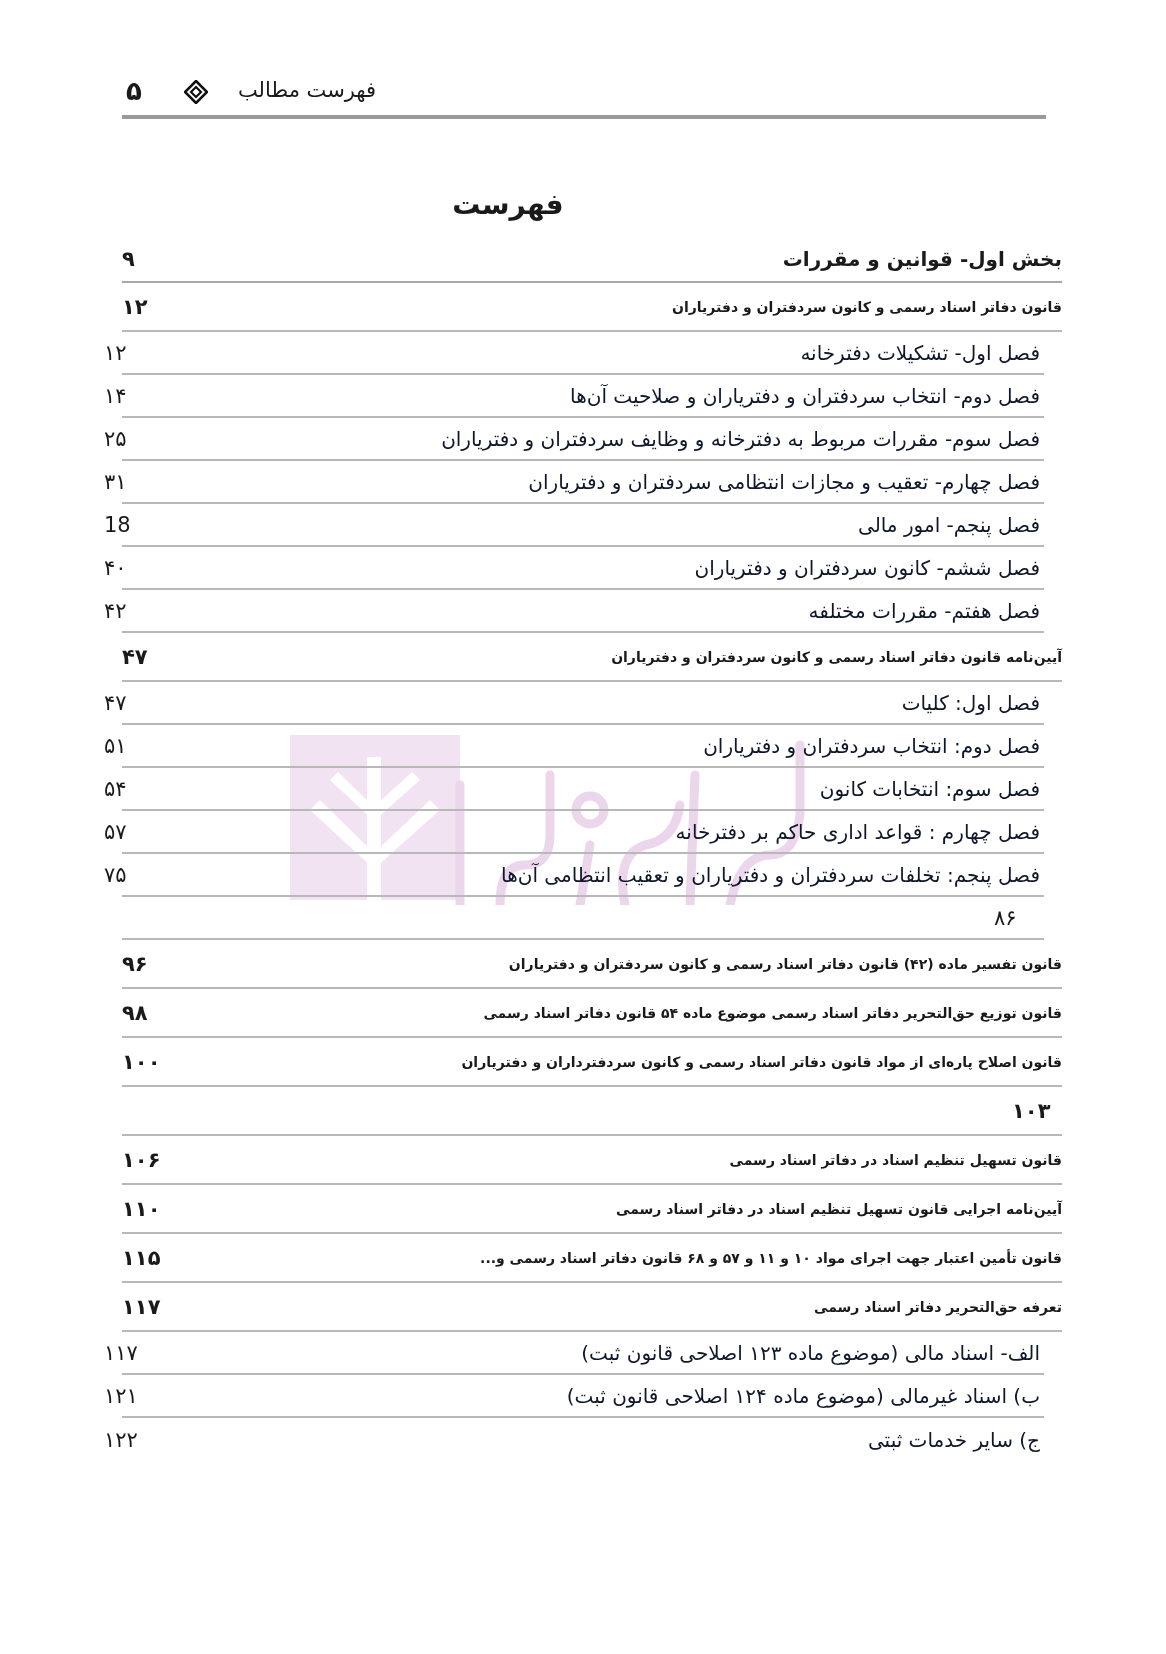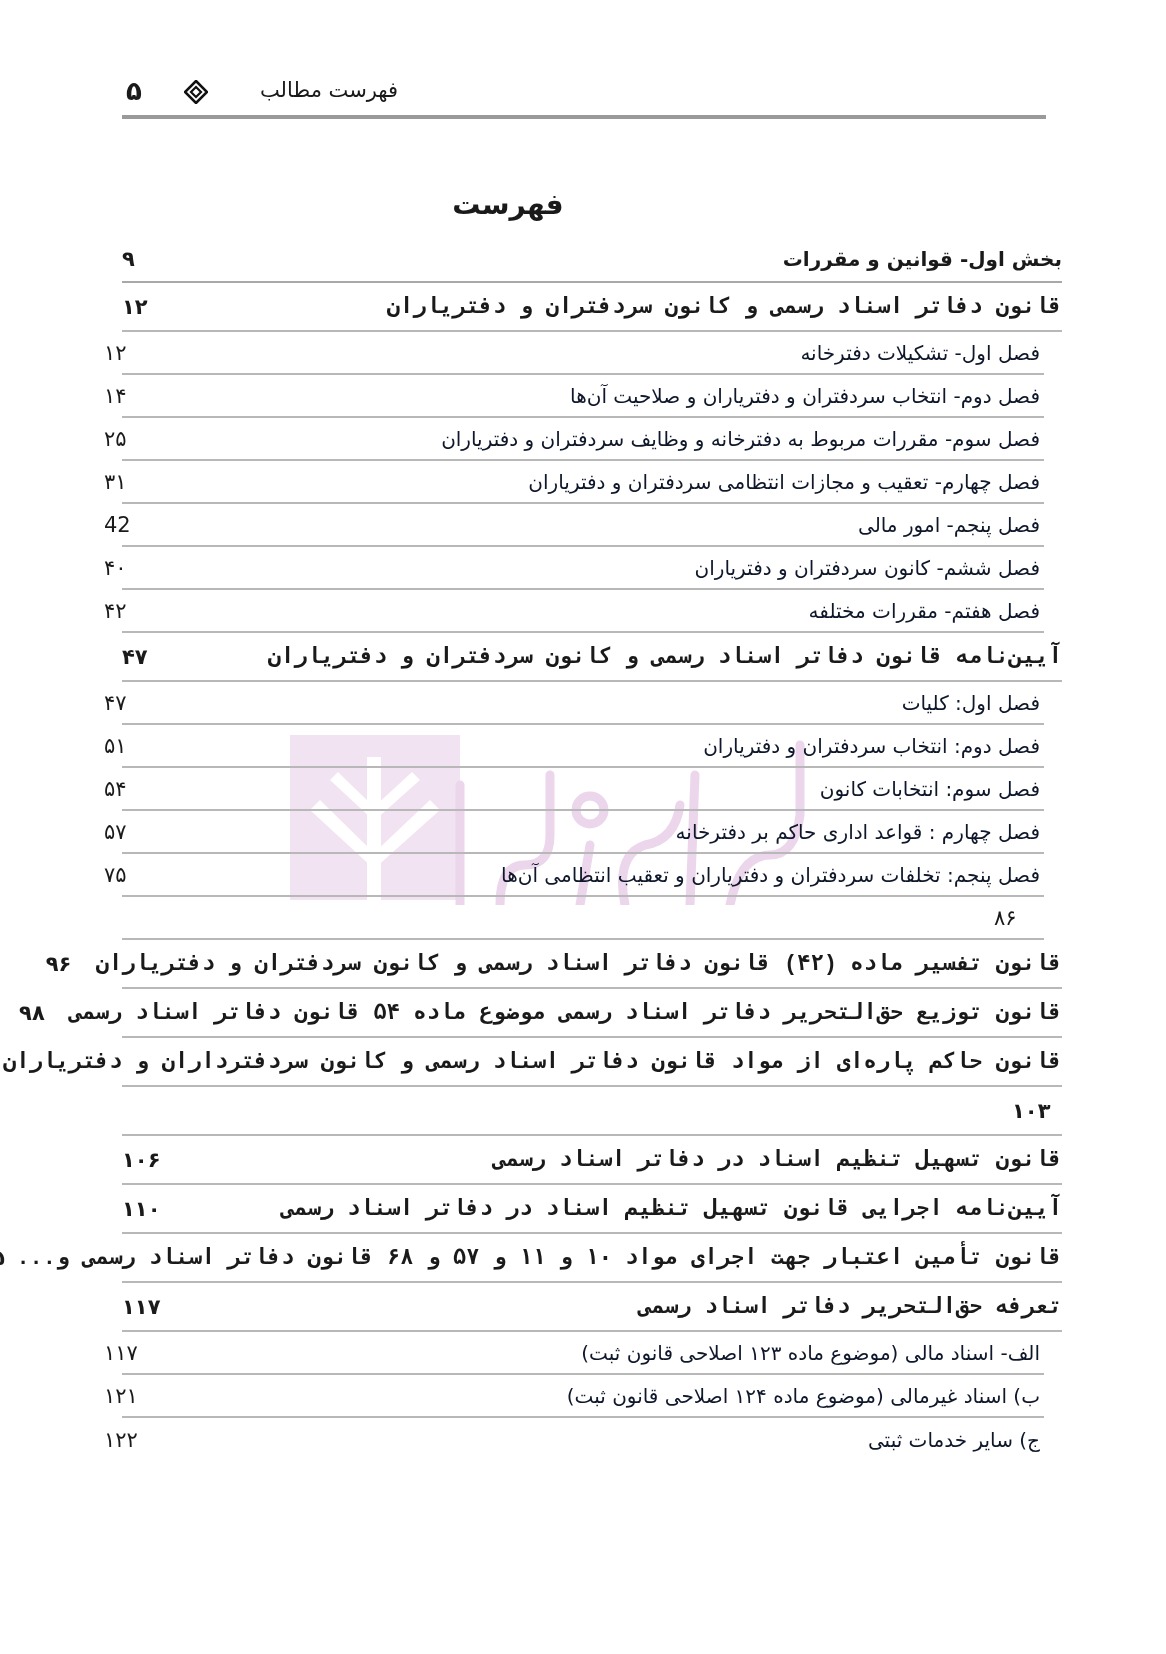--- a/index.html
+++ b/index.html
@@ -1,40 +1,40 @@
 <!DOCTYPE html>
 <html><head>
 <meta charset="utf-8">
 <style>
   html, body { margin:0; padding:0; background:#ffffff; }
   body { width:1166px; height:1654px; position:relative; overflow:hidden;
          font-family:"DejaVu Sans", sans-serif; color:#1a1a1a; }
   .page-header { position:absolute; left:122px; top:72px; width:940px; height:40px; }
   .page-num { position:absolute; left:4px; top:4px; font-size:26px; font-weight:bold; }
   .diamond { position:absolute; left:62px; top:8px; width:24px; height:24px; }
-  .running-title { position:absolute; left:138px; top:6px; font-size:21px; direction:rtl; white-space:nowrap; }
+  .running-title { position:absolute; left:116px; top:6px; font-size:21px; direction:rtl; white-space:nowrap; }
   .header-rule { position:absolute; left:122px; top:115px; width:924px; height:4px; background:#9a9a9a; }
 
   .toc-title { position:absolute; left:0; width:1016px; top:188px; text-align:center;
                font-size:28px; font-weight:bold; direction:rtl; }
 
   .watermark { position:absolute; left:290px; top:735px; width:520px; height:165px; pointer-events:none; }
   .wm-block { position:absolute; left:0; top:0; width:170px; height:165px; background:#f1e3f1; }
   .wm-text { position:absolute; left:150px; top:-20px; width:380px; height:190px; }
 
   .toc { position:absolute; left:122px; top:236px; width:940px; direction:rtl; }
   .row { position:relative; display:flex; flex-direction:row; align-items:center;
          justify-content:space-between; border-bottom:2px solid #b8b8b8; box-sizing:border-box; }
   .row.part { height:47px; border-bottom-color:#a8a8a8; }
   .row.main { height:49px; font-weight:bold; }
   .row.sub { height:43px; margin-right:18px; font-weight:normal; }
   .row.last { border-bottom:none; }
   .entry-title { white-space:nowrap; font-size:21px; }
   .row.part .entry-title { font-size:20px; font-weight:bold; }
-  .row.main .entry-title { font-size:22px;font-family:Liberation Mono, monospace; }
+  .row.main .entry-title { font-size:14px; }
   .row.sub .entry-title { font-size:20px; color:#0f172a; }
   .row.sub .entry-title { padding-right:4px; }
   .entry-page { font-size:21px; text-align:left; min-width:50px; direction:rtl; }
   .row.sub .entry-page { margin-left:-18px; }
   .row.main .entry-page, .row.part .entry-page { font-weight:bold; }
 </style>
 </head>
 <body>
 
 <div class="page-header">
@@ -94,21 +94,21 @@
     <div class="row sub">
       <span class="entry-title">فصل سوم- مقررات مربوط به دفترخانه و وظایف سردفتران و دفتریاران</span>
       <span class="entry-page">۲۵</span>
     </div>
     <div class="row sub">
       <span class="entry-title">فصل چهارم- تعقیب و مجازات انتظامی سردفتران و دفتریاران</span>
       <span class="entry-page">۳۱</span>
     </div>
     <div class="row sub">
       <span class="entry-title">فصل پنجم- امور مالی</span>
-      <span class="entry-page">42</span>
+      <span class="entry-page">18</span>
     </div>
     <div class="row sub">
       <span class="entry-title">فصل ششم- کانون سردفتران و دفتریاران</span>
       <span class="entry-page">۴۰</span>
     </div>
     <div class="row sub">
       <span class="entry-title">فصل هفتم- مقررات مختلفه</span>
       <span class="entry-page">۴۲</span>
     </div>
     <div class="row main">
@@ -140,21 +140,21 @@
     </div>
     <div class="row main">
       <span class="entry-title">قانون تفسیر ماده (۴۲) قانون دفاتر اسناد رسمی و کانون سردفتران و دفتریاران</span>
       <span class="entry-page">۹۶</span>
     </div>
     <div class="row main">
       <span class="entry-title">قانون توزیع حق‌التحریر دفاتر اسناد رسمی موضوع ماده ۵۴ قانون دفاتر اسناد رسمی</span>
       <span class="entry-page">۹۸</span>
     </div>
     <div class="row main">
-      <span class="entry-title">قانون حاکم پاره‌ای از مواد قانون دفاتر اسناد رسمی و کانون سردفترداران و دفتریاران</span>
+      <span class="entry-title">قانون اصلاح پاره‌ای از مواد قانون دفاتر اسناد رسمی و کانون سردفترداران و دفتریاران</span>
       <span class="entry-page">۱۰۰</span>
     </div>
     <div class="row main">
       <span class="entry-page">۱۰۳</span>
     </div>
     <div class="row main">
       <span class="entry-title">قانون تسهیل تنظیم اسناد در دفاتر اسناد رسمی</span>
       <span class="entry-page">۱۰۶</span>
     </div>
     <div class="row main">

